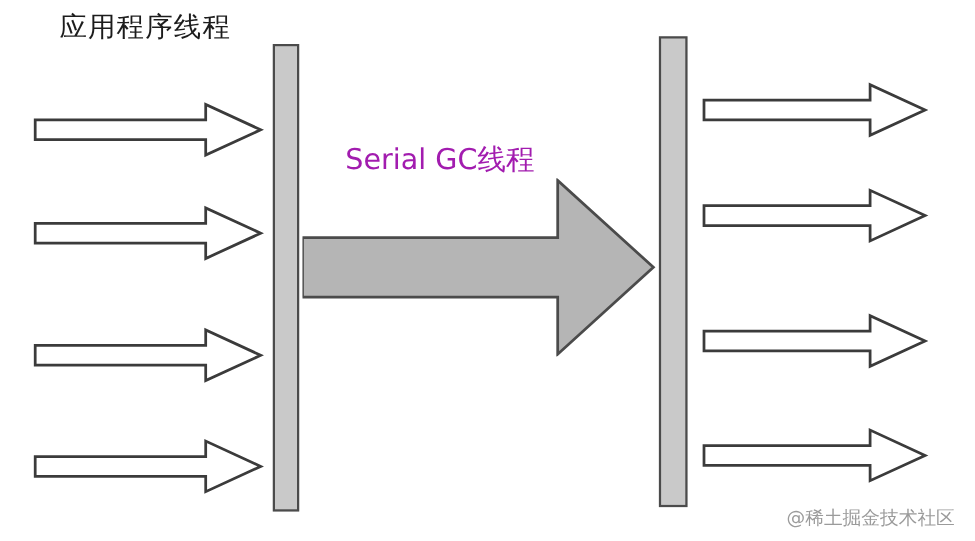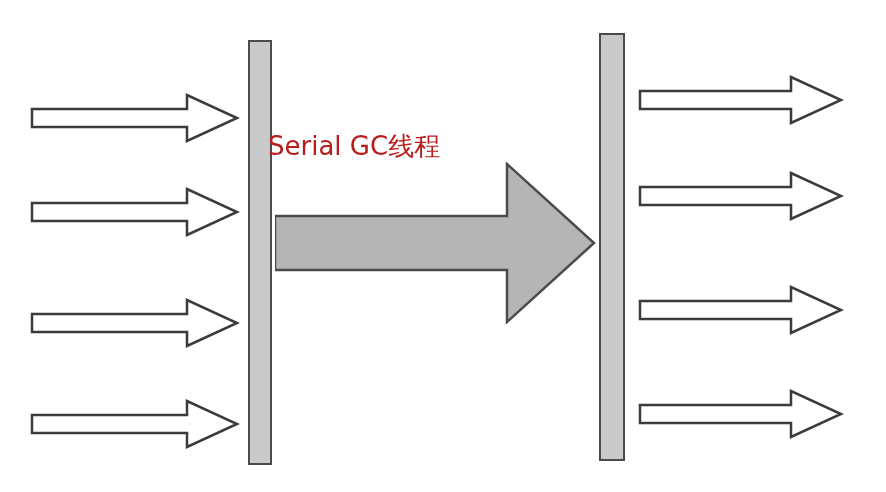--- a/index.html
+++ b/index.html
@@ -36,40 +36,41 @@
   }
   .gc-arrow {
     position: absolute;
     display: block;
   }
   .gc-label {
     position: absolute;
     left: 268px;
     top: 130px;
     width: 264px;
-    text-align: left;
+    text-align: center;
     font-size: 26px;
-    color: #b91c1c;
+    color: #a21caf;
     line-height: 1.28;
     white-space: nowrap;
   }
   .watermark {
     position: absolute;
     right: 18px;
     bottom: 10px;
     font-size: 17px;
     color: #9b9b9b;
     white-space: nowrap;
   }
 </style>
 </head>
 <body>
 
 <div class="canvas">
 
+  <div class="title">应用程序线程</div>
 
   <svg class="thread-arrow" style="left:30px; top:92px;" width="212" height="52" viewBox="0 0 212 52">
     <polygon points="2,17 157,17 157,3 207,26 157,49 157,35 2,35" stroke="#3b3b3b" stroke-width="2.5" stroke-linejoin="miter" fill="#ffffff"></polygon>
   </svg>
   <svg class="thread-arrow" style="left:30px; top:186px;" width="212" height="52" viewBox="0 0 212 52">
     <polygon points="2,17 157,17 157,3 207,26 157,49 157,35 2,35" stroke="#3b3b3b" stroke-width="2.5" stroke-linejoin="miter" fill="#ffffff"></polygon>
   </svg>
   <svg class="thread-arrow" style="left:30px; top:297px;" width="212" height="52" viewBox="0 0 212 52">
     <polygon points="2,17 157,17 157,3 207,26 157,49 157,35 2,35" stroke="#3b3b3b" stroke-width="2.5" stroke-linejoin="miter" fill="#ffffff"></polygon>
   </svg>
@@ -95,14 +96,15 @@
   <svg class="thread-arrow" style="left:638px; top:170px;" width="208" height="52" viewBox="0 0 208 52">
     <polygon points="2,17 153,17 153,3 203,26 153,49 153,35 2,35" stroke="#3b3b3b" stroke-width="2.5" stroke-linejoin="miter" fill="#ffffff"></polygon>
   </svg>
   <svg class="thread-arrow" style="left:638px; top:284px;" width="208" height="52" viewBox="0 0 208 52">
     <polygon points="2,17 153,17 153,3 203,26 153,49 153,35 2,35" stroke="#3b3b3b" stroke-width="2.5" stroke-linejoin="miter" fill="#ffffff"></polygon>
   </svg>
   <svg class="thread-arrow" style="left:638px; top:388px;" width="208" height="52" viewBox="0 0 208 52">
     <polygon points="2,17 153,17 153,3 203,26 153,49 153,35 2,35" stroke="#3b3b3b" stroke-width="2.5" stroke-linejoin="miter" fill="#ffffff"></polygon>
   </svg>
 
+  <div class="watermark">@稀土掘金技术社区</div>
 
 </div>
 
 </body></html>

